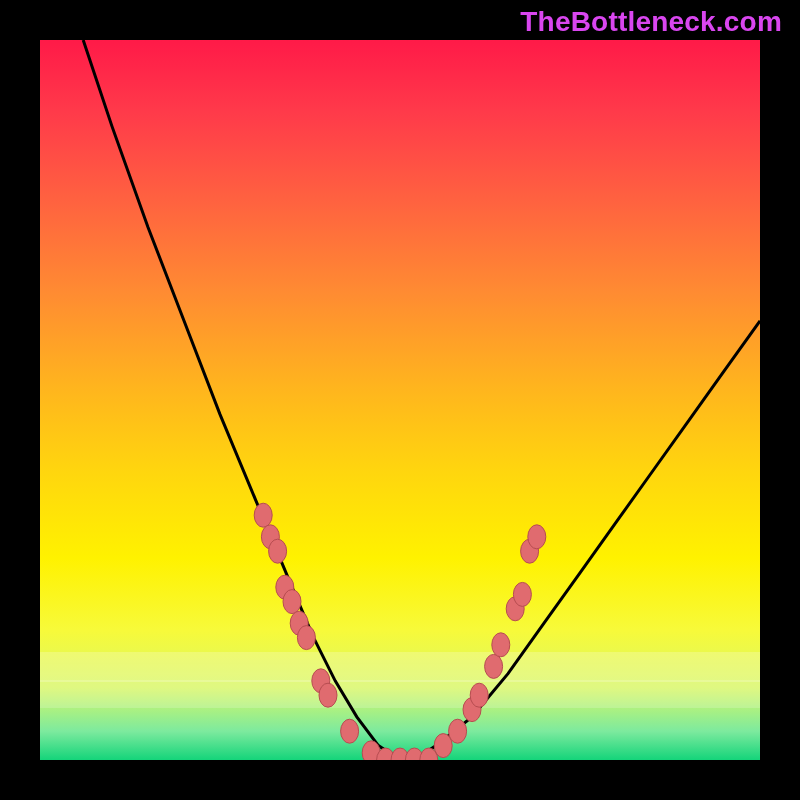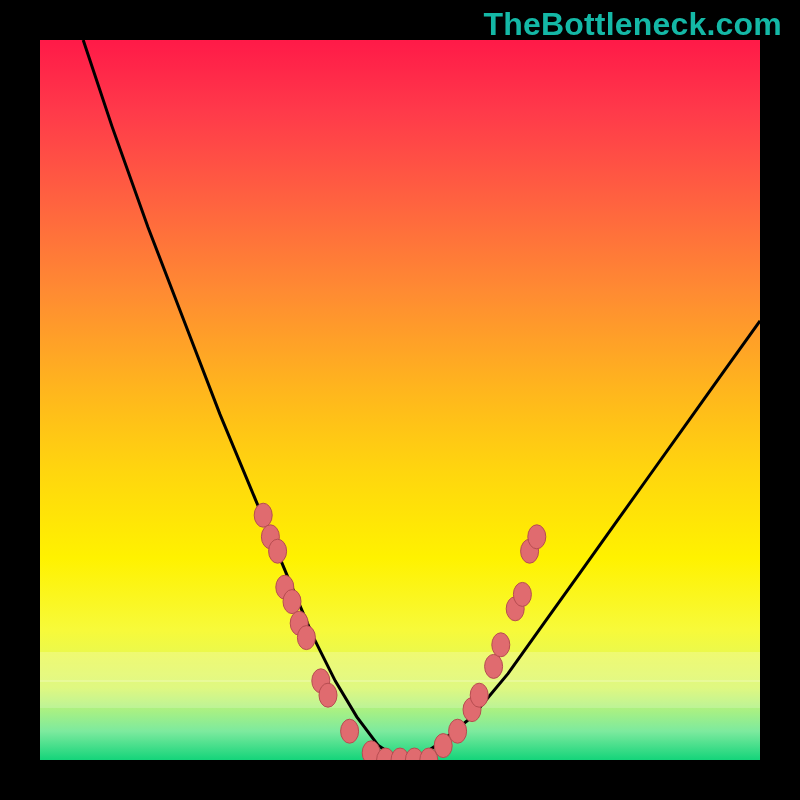--- a/index.html
+++ b/index.html
@@ -43,22 +43,22 @@
     left: 0;
     width: 100%;
     background: rgba(255,255,255,0.28);
   }
   .haze1 { bottom: 78px; height: 30px; background: rgba(255,255,255,0.22); }
   .haze2 { bottom: 52px; height: 28px; background: rgba(255,255,255,0.18); }
   .watermark {
     position: absolute;
     top: 6px;
     right: 18px;
-    color: #14b8a6;
-    font-size: 32px;
+    color: #d946ef;
+    font-size: 28px;
     font-weight: 600;
     letter-spacing: 0.2px;
     font-family: Arial, Helvetica, sans-serif;
     margin-left: 43px;
   }
   svg.curve {
     position: absolute;
     left: 0;
     top: 0;
     width: 720px;

